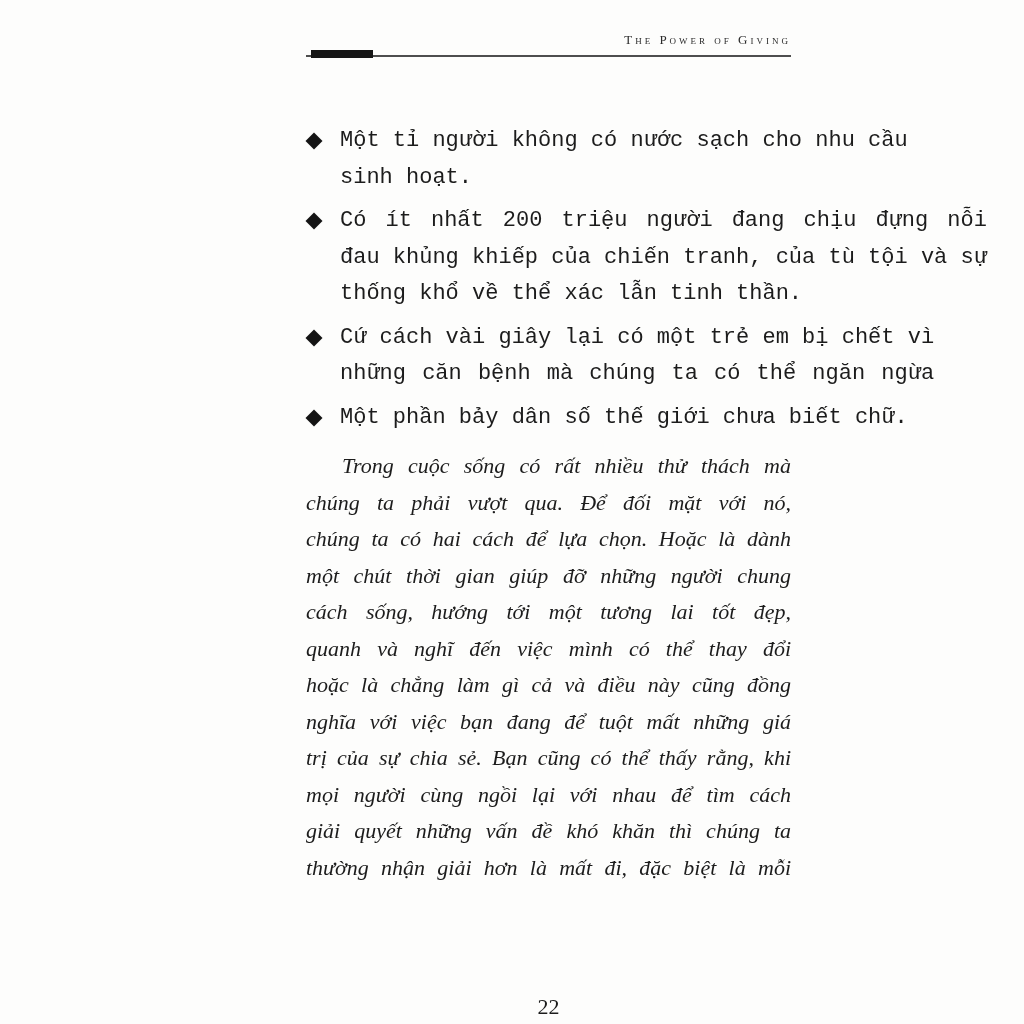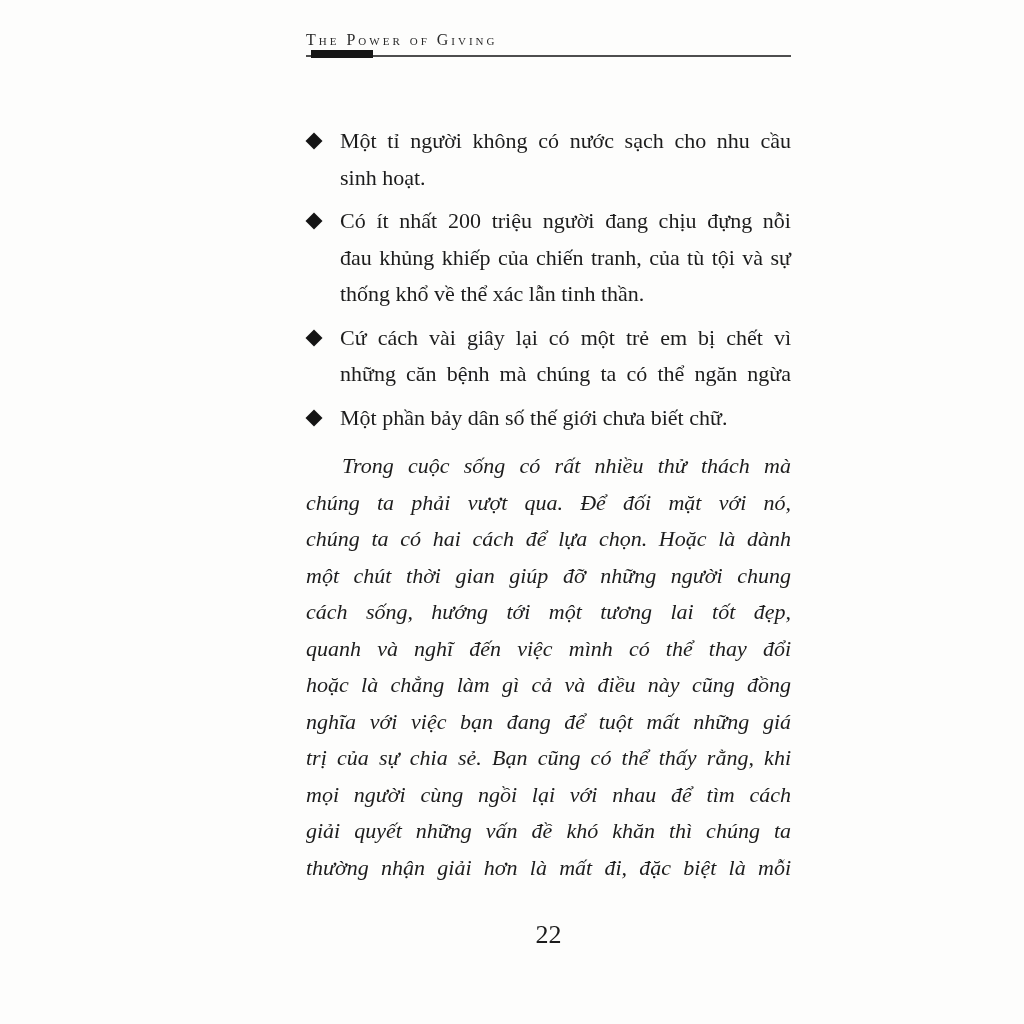--- a/index.html
+++ b/index.html
@@ -21,23 +21,23 @@
     background: #fdfdfc;
   }
   .content {
     position: absolute;
     left: 306px;
     top: 30px;
     width: 485px;
   }
   
   .running-head {
-    text-align: left;
+    text-align: right;
     font-variant: small-caps;
-    font-size: 16px;
+    font-size: 13px;
     line-height: 20px;
     letter-spacing: 3px;
     color: #2a2a2a;
   }
   .header-rule {
     position: relative;
     margin-top: 5px;
     height: 2px;
     background: #4e4e4e;
   }
@@ -49,20 +49,21 @@
     height: 8px;
     background: #161616;
   }
   
   .bullet-list {
     margin-top: 66px;
   }
   .bullet-item {
     display: flex;
     margin-bottom: 7px;
+    font-family: Liberation Mono, monospace;
   }
   .bullet-marker {
     width: 34px;
     flex: 0 0 34px;
   }
   .diamond {
     display: block;
     width: 12px;
     height: 12px;
     margin: 12px 0 0 2px;
@@ -86,24 +87,24 @@
   .paragraph {
     margin-top: 12px;
     font-style: italic;
   }
   .paragraph .tline.first {
     text-indent: 36px;
   }
   .page-number {
     position: absolute;
     left: 306px;
-    top: 920px;
+    top: 992px;
     width: 485px;
     text-align: center;
-    font-size: 26px;
+    font-size: 22px;
     line-height: 30px;
     color: #1c1c1c;
   }
 </style>
 </head>
 <body>
 
 <div class="page">
   <div class="content">
 

